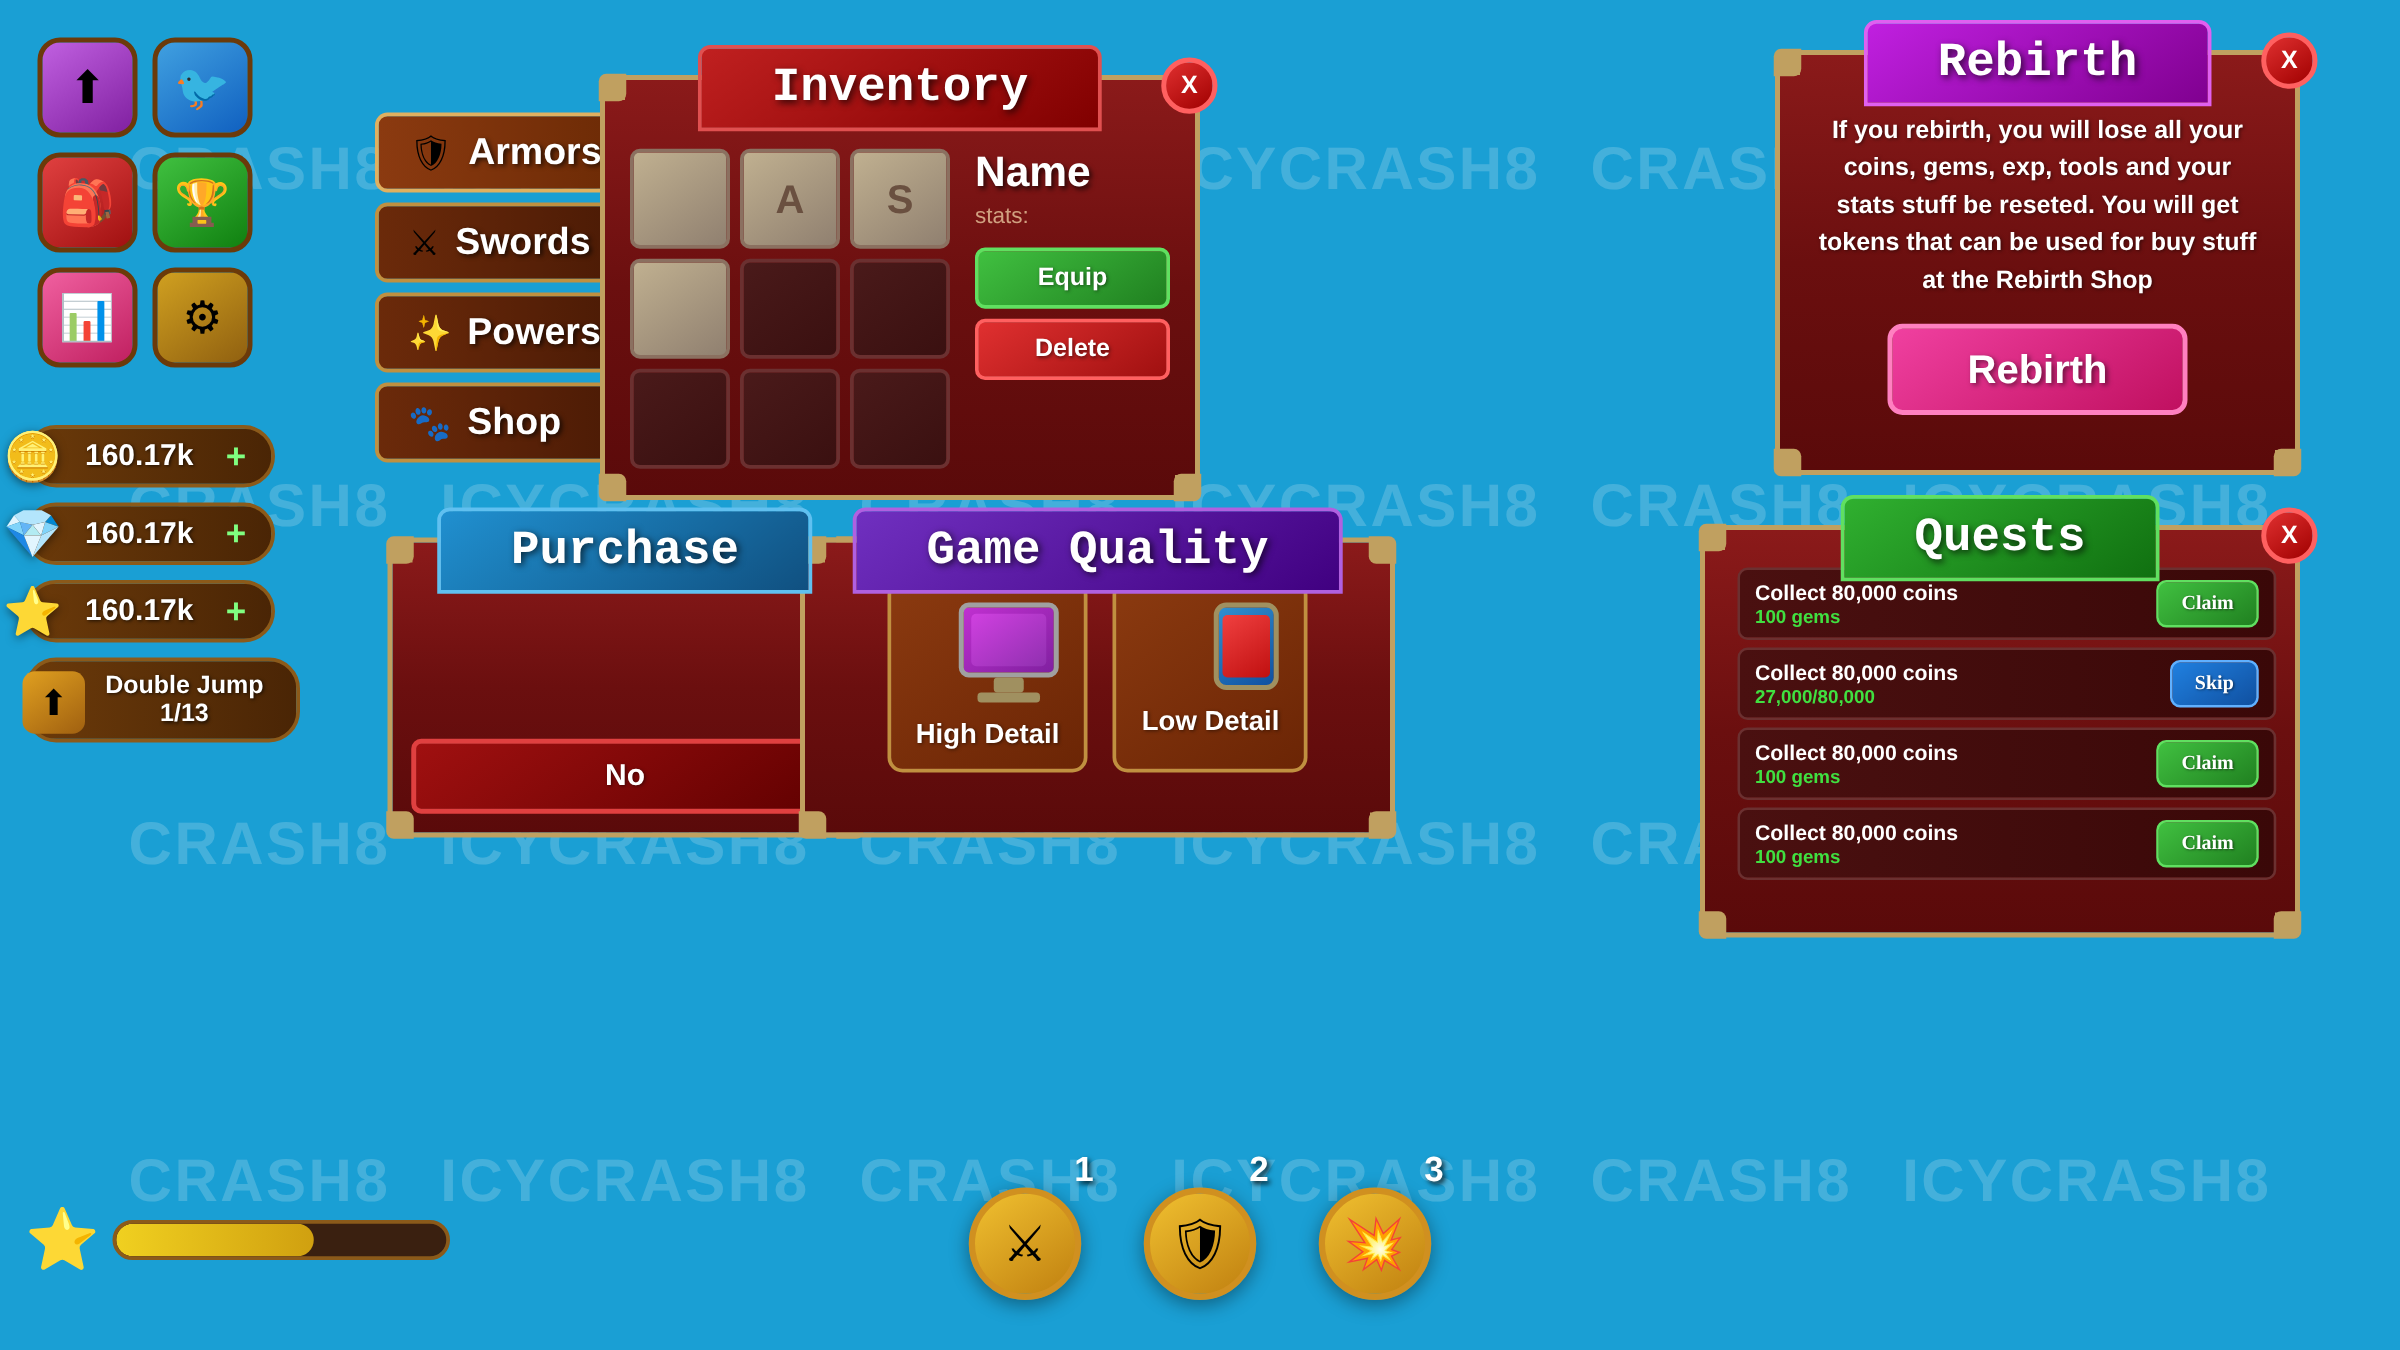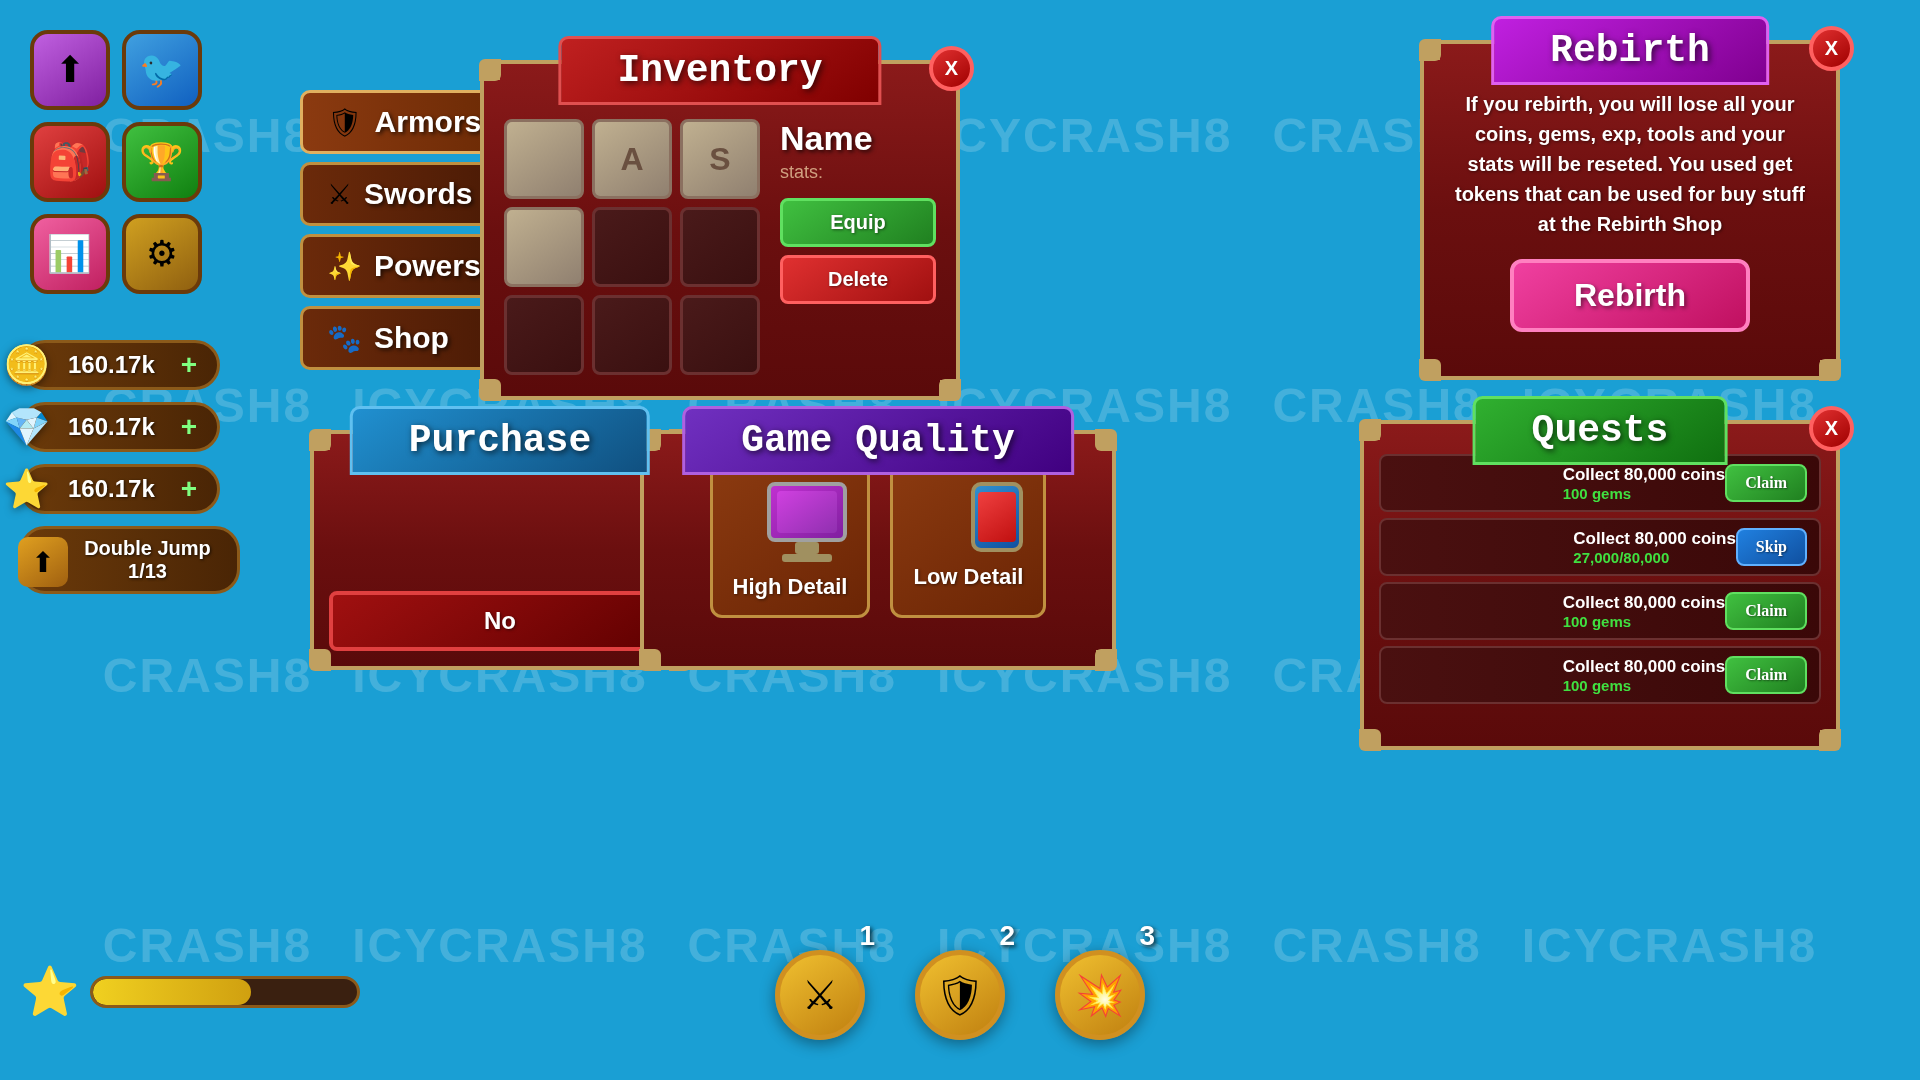--- a/index.html
+++ b/index.html
@@ -532,25 +532,26 @@
     .quest-list {
       display: flex;
       flex-direction: column;
       gap: 6px;
       margin-top: 5px;
     }
 
     .quest-row {
       display: flex;
       align-items: center;
-      justify-content: flex-end;
+      justify-content: space-between;
       background: linear-gradient(90deg, #4a1010, #3a0808);
       border: 2px solid #6b3030;
       border-radius: 8px;
       padding: 8px 12px;
+      margin-left: 11px;
     }
 
     .quest-text-block {
       display: flex;
       flex-direction: column;
     }
 
     .quest-title {
       color: white;
       font-size: 17px;
@@ -782,21 +783,21 @@
 
 <div class="panel rebirth-panel">
   <div class="corner-tl"></div>
     <div class="corner-tr"></div>
     <div class="corner-bl"></div>
     <div class="corner-br"></div>
   <div class="panel-ribbon panel-ribbon-purple rebirth-ribbon">
     <span class="panel-ribbon-title">Rebirth</span>
   </div>
   <div class="panel-close">X</div>
-  <div class="rebirth-text" style="margin-top:20px;">If you rebirth, you will lose all your coins, gems, exp, tools and your stats will be reseted. You used get tokens that can be used for buy stuff at the Rebirth Shop</div>
+  <div class="rebirth-text" style="margin-top:20px;">If you rebirth, you will lose all your coins, gems, exp, tools and your stats stuff be reseted. You will get tokens that can be used for buy stuff at the Rebirth Shop</div>
   <button class="rebirth-btn">Rebirth</button>
 </div>
 
 <div class="panel purchase-panel">
   <div class="corner-tl"></div>
     <div class="corner-tr"></div>
     <div class="corner-bl"></div>
     <div class="corner-br"></div>
   <div class="panel-ribbon purchase-ribbon">
     <span class="panel-ribbon-title">Purchase</span>

